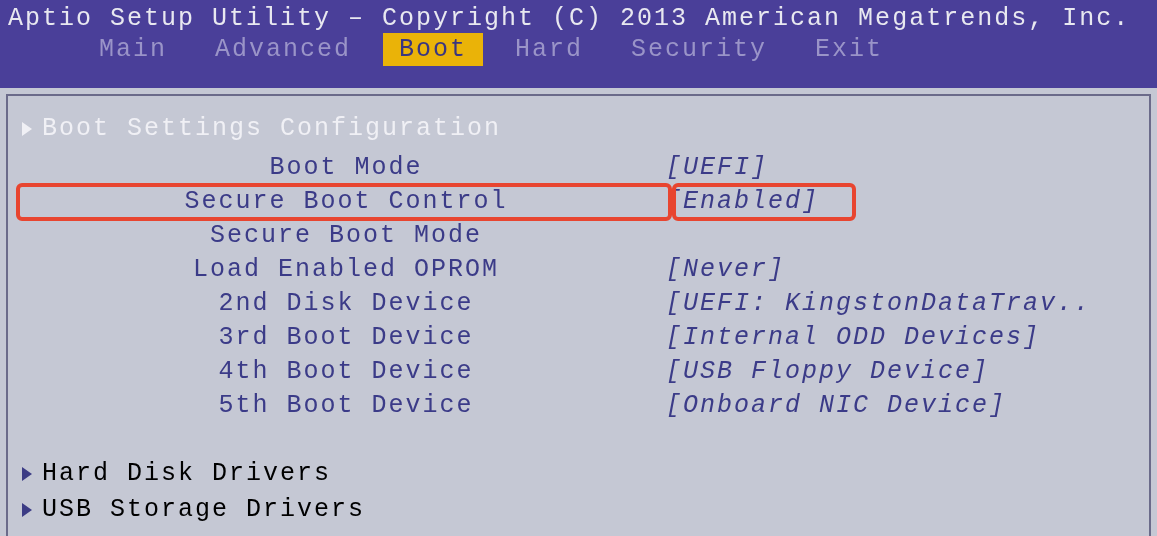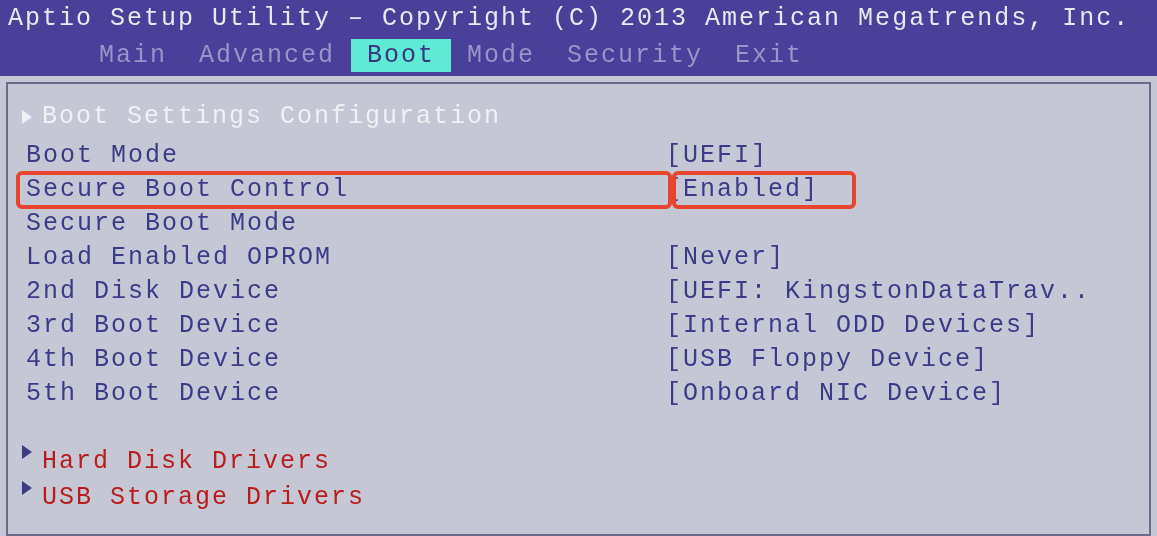--- a/index.html
+++ b/index.html
@@ -12,42 +12,41 @@
       background: #c5c8d4;
       width: 1157px;
       height: 536px;
       overflow: hidden;
       font-size: 24px;
       letter-spacing: 1px;
     }
     .header-bar {
       background: #4a3f99;
       color: #d8d8e8;
-      height: 76px;
+      height: 88px;
       padding: 4px 8px;
     }
     .header-title {
       font-size: 25px;
       letter-spacing: 2px;
       color: #e8e8f0;
     }
     .tabs {
       display: flex;
-      gap: 0;
-      margin-top: 6px;
+      gap: 16px;
       padding-left: 75px;
     }
     .tab {
       color: #9a94c8;
       padding: 2px 16px;
       font-size: 25px;
       letter-spacing: 2px;
     }
     .tab.active {
-      background: #5eead4;
+      background: #eab308;
       color: #3a3680;
     }
     .content-panel {
       background: #c5c8d4;
       border: 2px solid #6b6b8a;
       margin: 6px;
       padding: 18px 14px;
       height: 454px;
       color: #3c3c85;
     }
@@ -75,23 +74,25 @@
       display: flex;
       font-size: 25px;
       letter-spacing: 2px;
       line-height: 34px;
       padding-left: 4px;
       color: #3b3b88;
     }
     .setting-label {
       width: 640px;
       flex-shrink: 0;
+      text-align: center;
     }
     .setting-value {
       flex: 1;
+      font-style: italic;
     }
     .highlighted-row {
       position: relative;
     }
     .highlight-box {
       position: absolute;
       border: 4px solid #e84530;
       border-radius: 6px;
       left: -6px;
       top: -2px;
@@ -100,41 +101,41 @@
     }
     .highlight-box-label {
       width: 656px;
     }
     .highlight-box-value {
       left: 650px;
       width: 184px;
     }
     .submenu-row {
       display: flex;
-      align-items: flex-start;
+      align-items: center;
       font-size: 25px;
       letter-spacing: 2px;
       line-height: 34px;
-      color: #b91c1c;
+      color: #000000;
       margin-top: 2px;
     }
     .spacer {
       height: 32px;
     }
   </style>
 </head>
 <body>
 
 <div class="header-bar">
   <div class="header-title">Aptio Setup Utility – Copyright (C) 2013 American Megatrends, Inc.</div>
   <div class="tabs">
     <div class="tab">Main</div>
     <div class="tab">Advanced</div>
     <div class="tab active">Boot</div>
-    <div class="tab">Mode</div>
+    <div class="tab">Hard</div>
     <div class="tab">Security</div>
     <div class="tab">Exit</div>
   </div>
 </div>
 
 <div class="content-panel">
 
   <div class="section-title">
     <span class="arrow arrow-white"></span>
     <span>Boot Settings Configuration</span>

